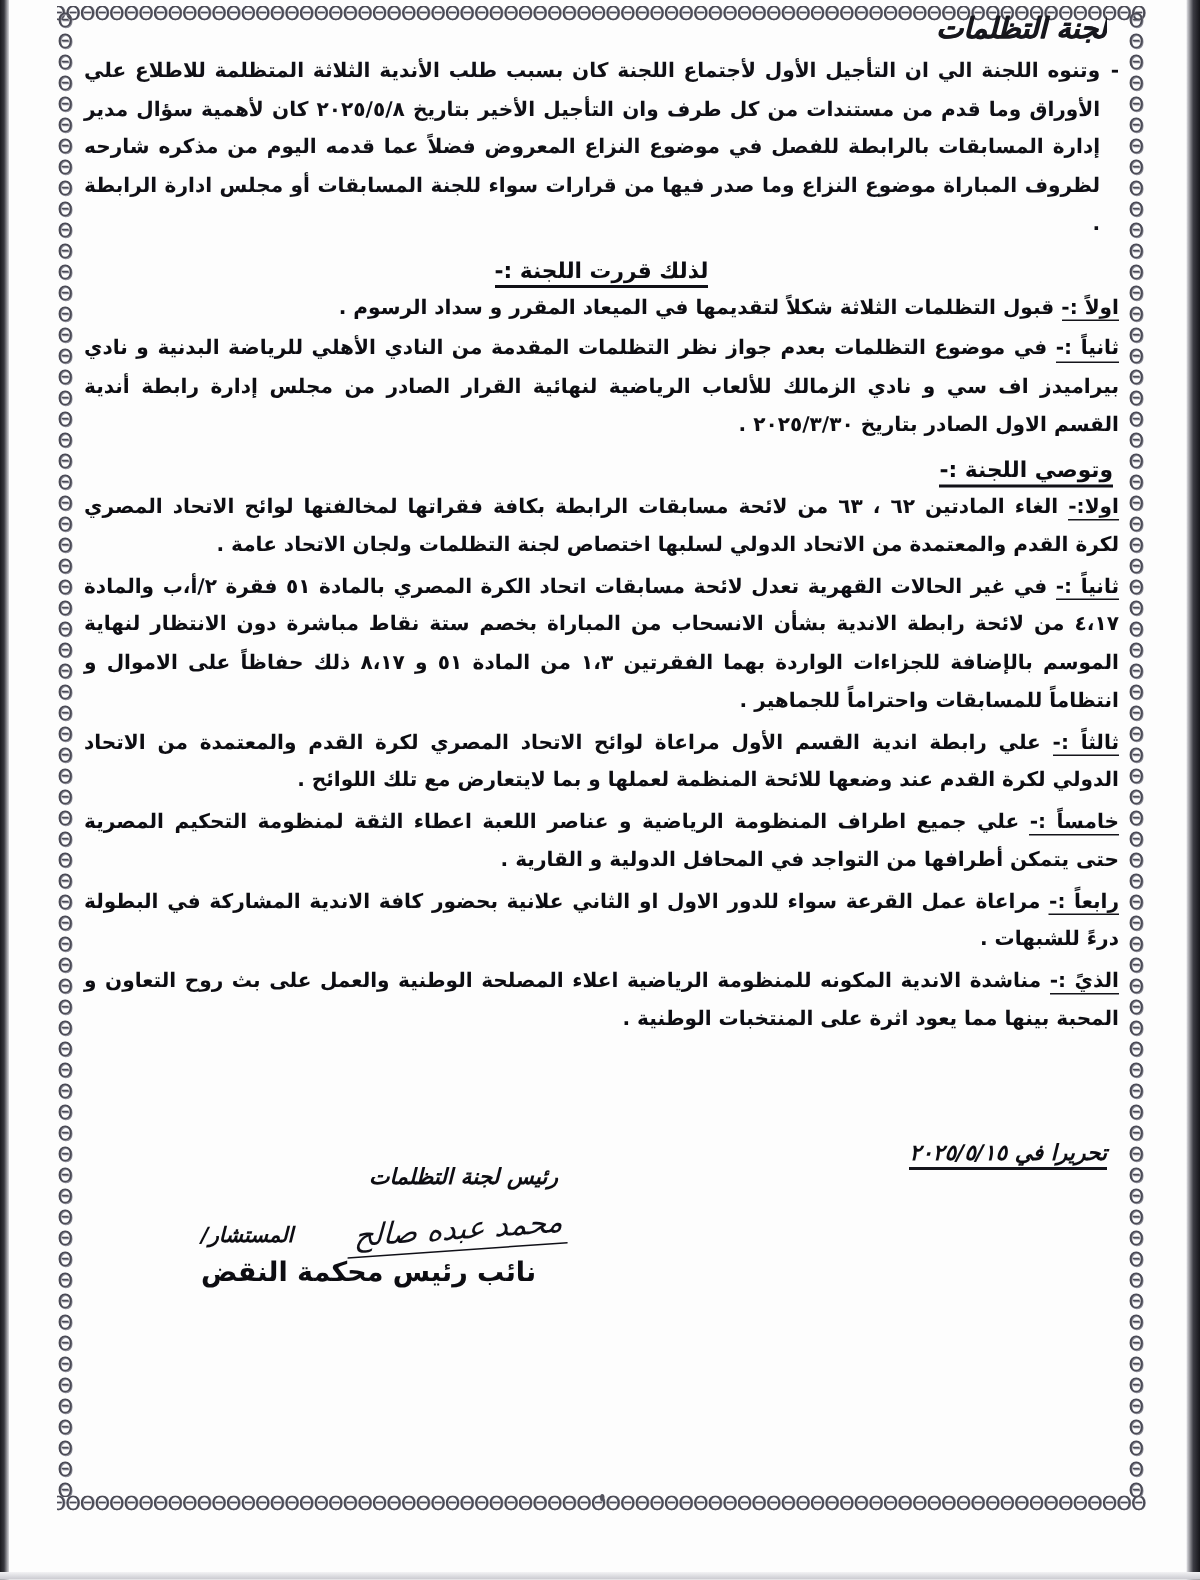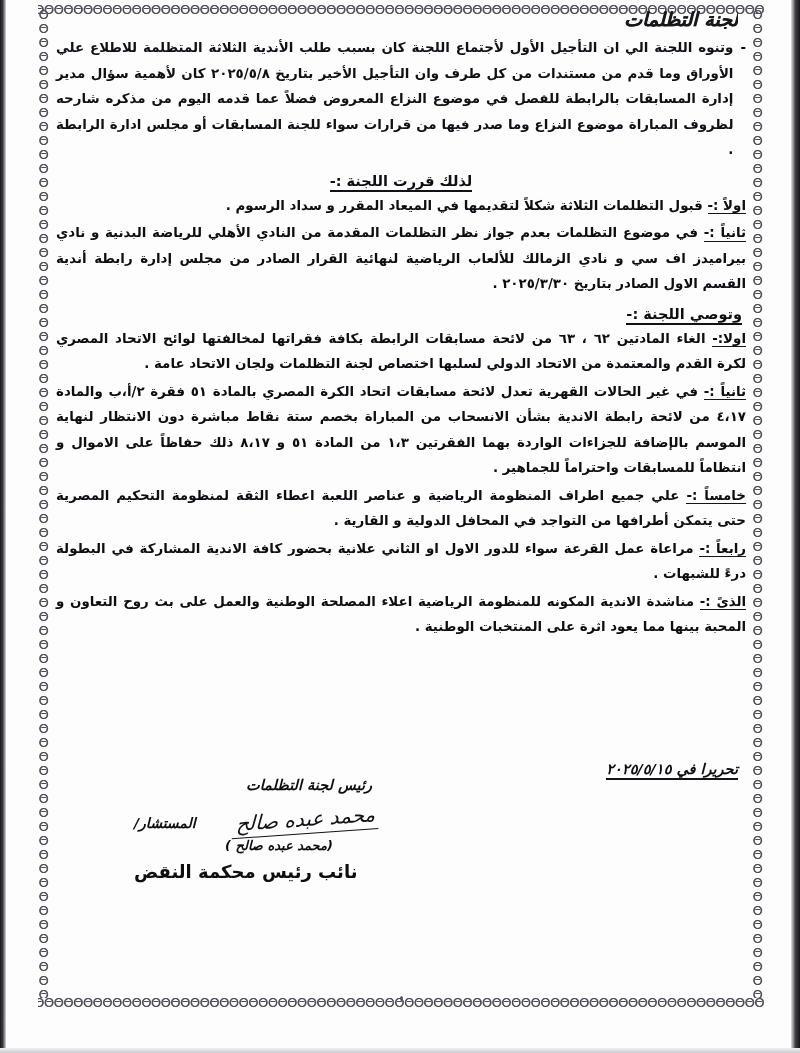--- a/index.html
+++ b/index.html
@@ -284,37 +284,37 @@
     <p class="numbered"><span class="lead">اولاً :-</span> <span>قبول التظلمات الثلاثة شكلاً لتقديمها في الميعاد المقرر و سداد الرسوم .</span></p>
 
     <p class="numbered"><span class="lead">ثانياً :-</span> <span>في موضوع التظلمات بعدم جواز نظر التظلمات المقدمة من النادي الأهلي للرياضة البدنية و نادي بيراميدز اف سي و نادي الزمالك للألعاب الرياضية لنهائية القرار الصادر من مجلس إدارة رابطة أندية القسم الاول الصادر بتاريخ ٢٠٢٥/٣/٣٠ .</span></p>
 
     <div class="head-line head-right"><span class="u">وتوصي اللجنة :-</span></div>
 
     <p class="numbered spaced"><span class="lead">اولا:-</span> <span>الغاء المادتين ٦٢ ، ٦٣ من لائحة مسابقات الرابطة بكافة فقراتها لمخالفتها لوائح الاتحاد المصري لكرة القدم والمعتمدة من الاتحاد الدولي لسلبها اختصاص لجنة التظلمات ولجان الاتحاد عامة .</span></p>
 
     <p class="numbered spaced"><span class="lead">ثانياً :-</span> <span>في غير الحالات القهرية تعدل لائحة مسابقات اتحاد الكرة المصري بالمادة ٥١ فقرة ٢/أ،ب والمادة ٤،١٧ من لائحة رابطة الاندية بشأن الانسحاب من المباراة بخصم ستة نقاط مباشرة دون الانتظار لنهاية الموسم بالإضافة للجزاءات الواردة بهما الفقرتين ١،٣ من المادة ٥١ و ٨،١٧ ذلك حفاظاً على الاموال و انتظاماً للمسابقات واحتراماً للجماهير .</span></p>
 
+    <p class="numbered"><span class="lead">ثالثاً :-</span> <span>علي رابطة اندية القسم الأول مراعاة لوائح الاتحاد المصري لكرة القدم والمعتمدة من الاتحاد الدولي لكرة القدم عند وضعها للائحة المنظمة لعملها و بما لايتعارض مع تلك اللوائح .</span></p>
 
     <p class="numbered spaced"><span class="lead">خامساً :-</span> <span>علي جميع اطراف المنظومة الرياضية و عناصر اللعبة اعطاء الثقة لمنظومة التحكيم المصرية حتى يتمكن أطرافها من التواجد في المحافل الدولية و القارية .</span></p>
 
     <p class="numbered spaced"><span class="lead">رابعاً :-</span> <span>مراعاة عمل القرعة سواء للدور الاول او الثاني علانية بحضور كافة الاندية المشاركة في البطولة درءً للشبهات .</span></p>
 
     <p class="numbered spaced"><span class="lead">الذيً :-</span> <span>مناشدة الاندية المكونه للمنظومة الرياضية اعلاء المصلحة الوطنية والعمل على بث روح التعاون و المحبة بينها مما يعود اثرة على المنتخبات الوطنية .</span></p>
 
     <div class="sig-wrap">
 
       <div class="sig-date">تحريرا في ٢٠٢٥/٥/١٥</div>
 
       <div class="sig-col">
         <div class="sig-role">رئيس لجنة التظلمات</div>
         <div class="sig-mid">
           <div class="sig-script">محمد عبده صالح</div>
           <div class="sig-advisor">المستشار/</div>
         </div>
-        <div class="sig-name">(محمد عبده صالح )</div>
         <div class="sig-court">نائب رئيس محكمة النقض</div>
       </div>
 
     </div>
 
   </div>
 </div>
 
 </body></html>

